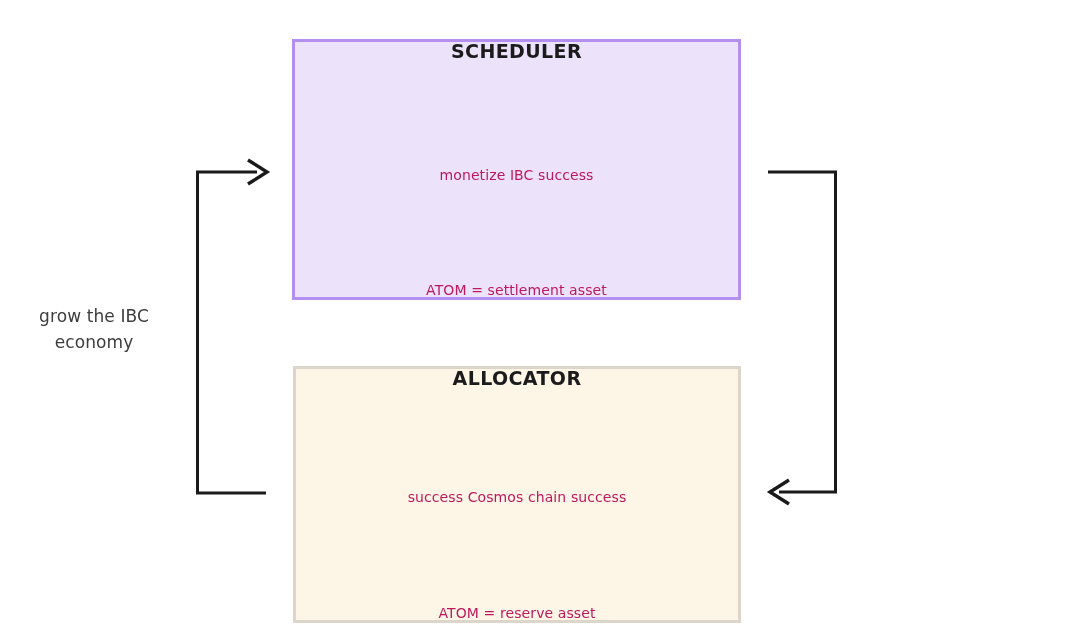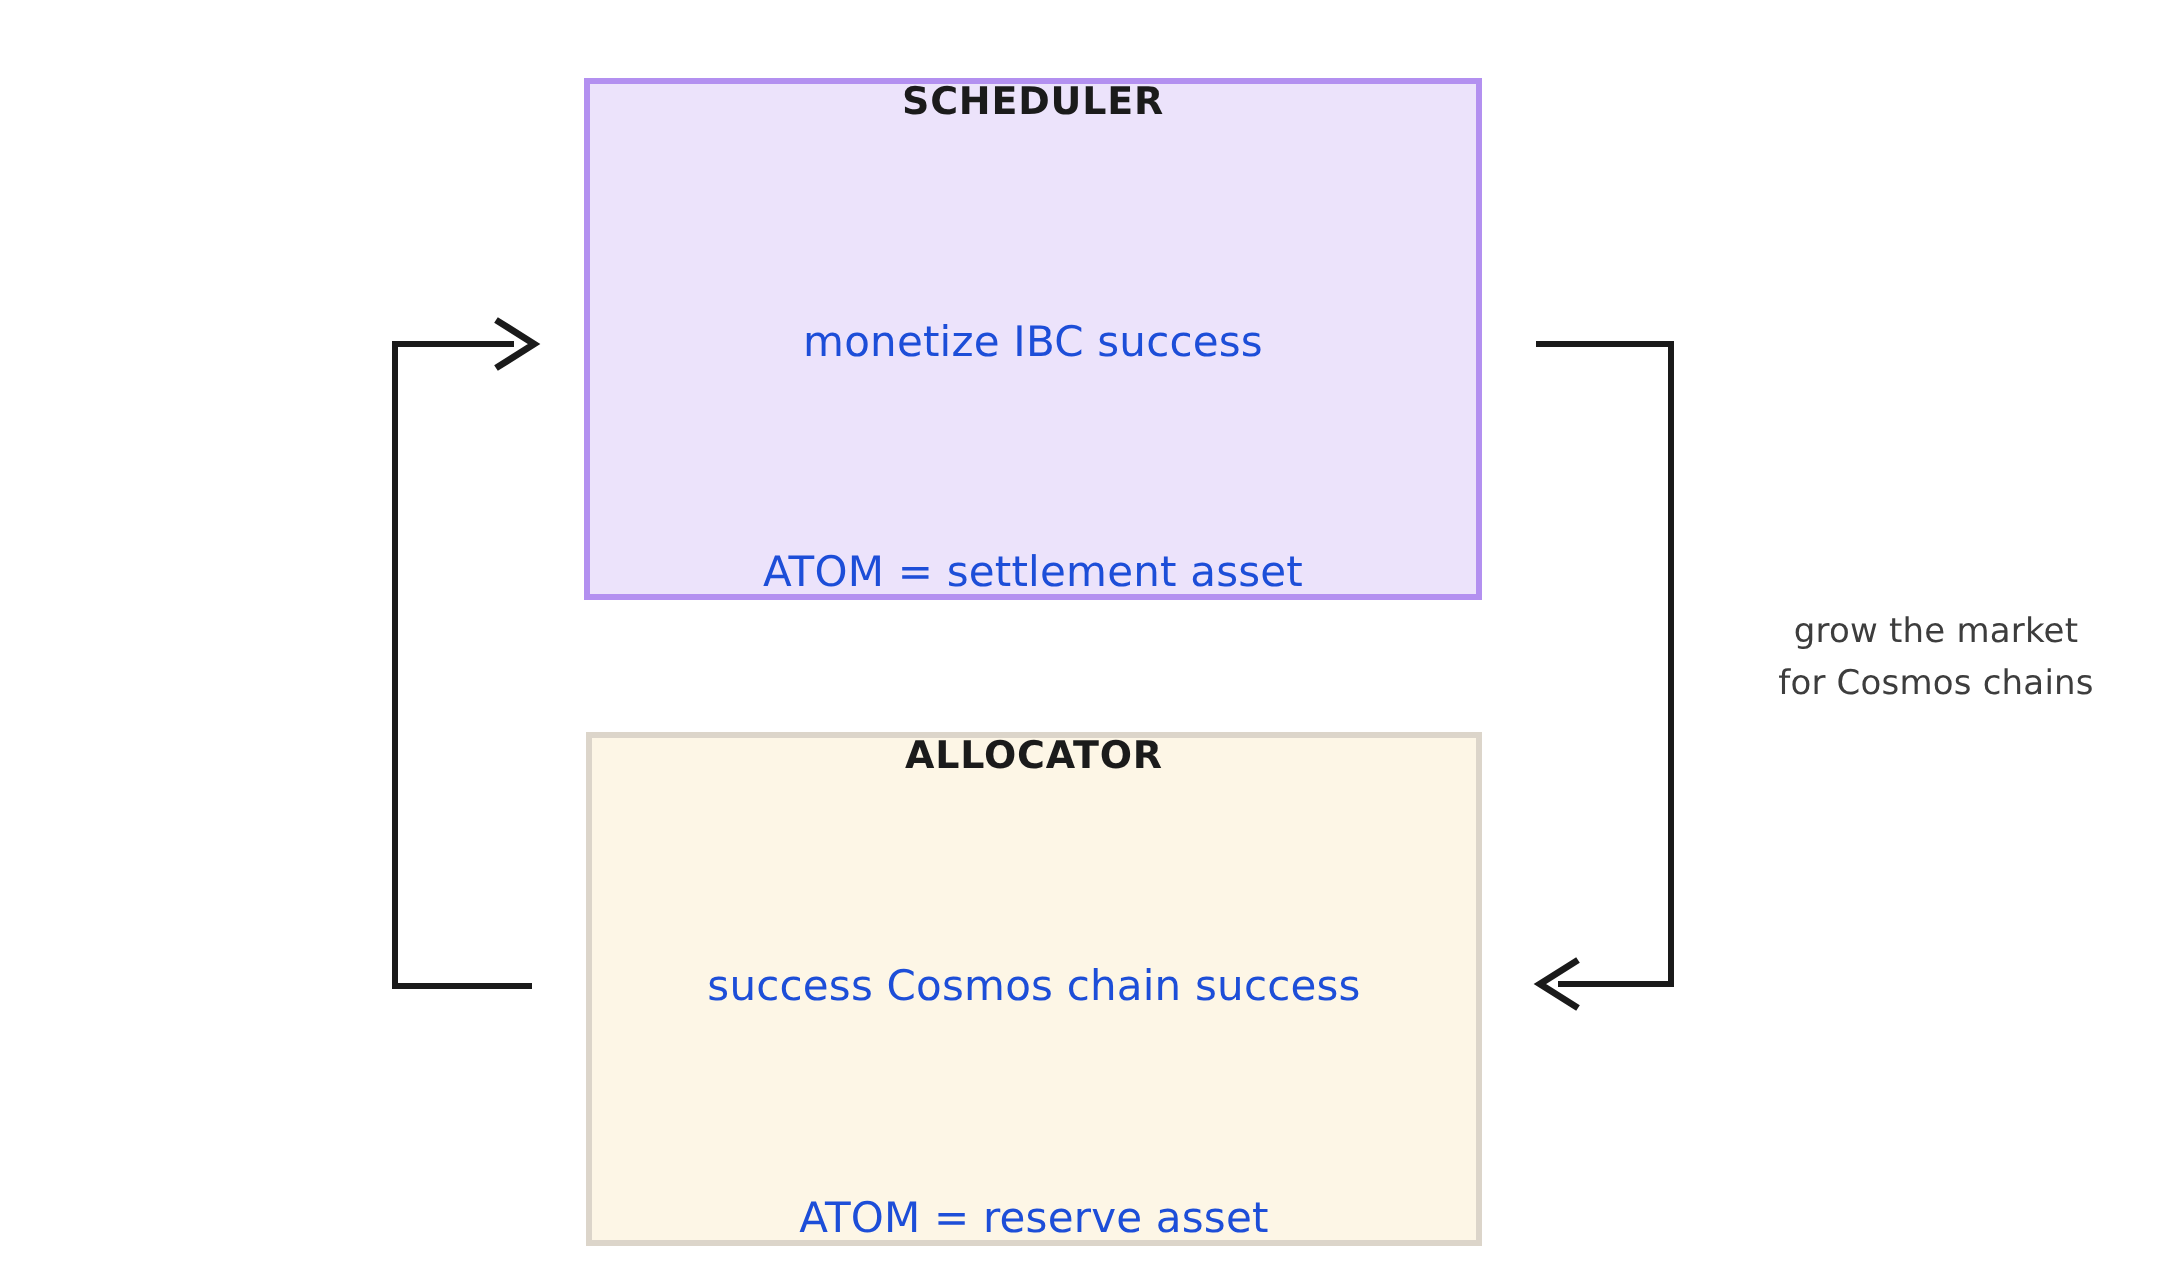--- a/index.html
+++ b/index.html
@@ -55,23 +55,23 @@
 
   .node-title {
     font-size: 19px;
     font-weight: bold;
     color: #1b1b1b;
     letter-spacing: 0.4px;
     line-height: 1;
   }
 
   .node-line {
-    font-size: 21px;
+    font-size: 14px;
     font-weight: normal;
-    color: #1d4ed8;
+    color: #be185d;
     line-height: 1;
     letter-spacing: 0.1px;
   }
 
   #node-scheduler .node-title { margin-bottom: 0; }
   #node-scheduler .l1 { margin-top: 50px; }
   #node-scheduler .l2 { margin-top: 44px; }
 
   #node-allocator .l1 { margin-top: 49px; }
   #node-allocator .l2 { margin-top: 49px; }
@@ -132,17 +132,17 @@
     <div class="node-line l1">monetize IBC success</div>
     <div class="node-line l2">ATOM = settlement asset</div>
   </div>
 
   <div class="node-box" id="node-allocator">
     <div class="node-title">ALLOCATOR</div>
     <div class="node-line l1">success Cosmos chain success</div>
     <div class="node-line l2">ATOM = reserve asset</div>
   </div>
 
+  <div class="edge-label" id="edge-label-left">grow the IBC
+economy</div>
 
-  <div class="edge-label" id="edge-label-right">grow the market
-for Cosmos chains</div>
 
 </div>
 
 </body></html>

